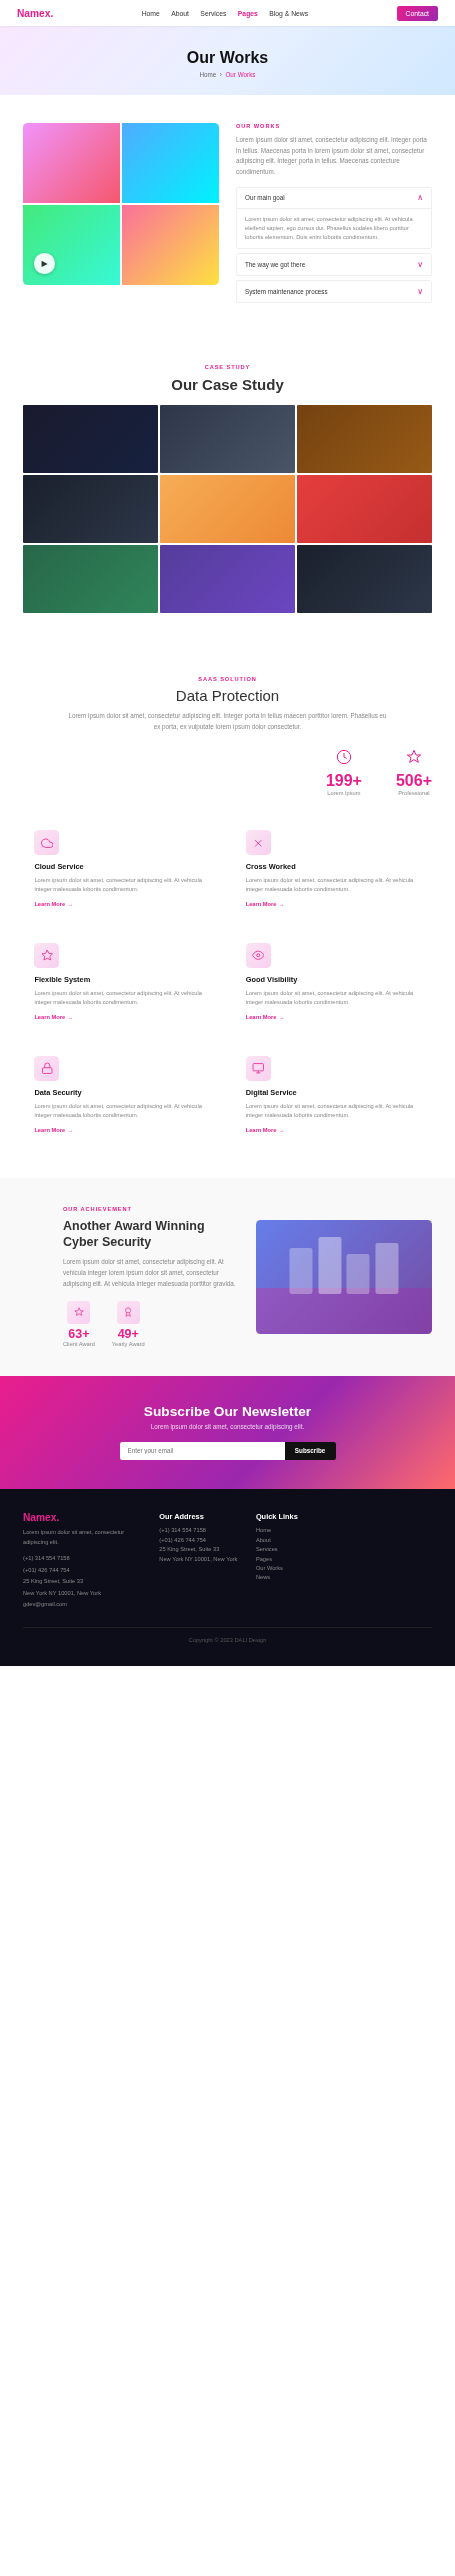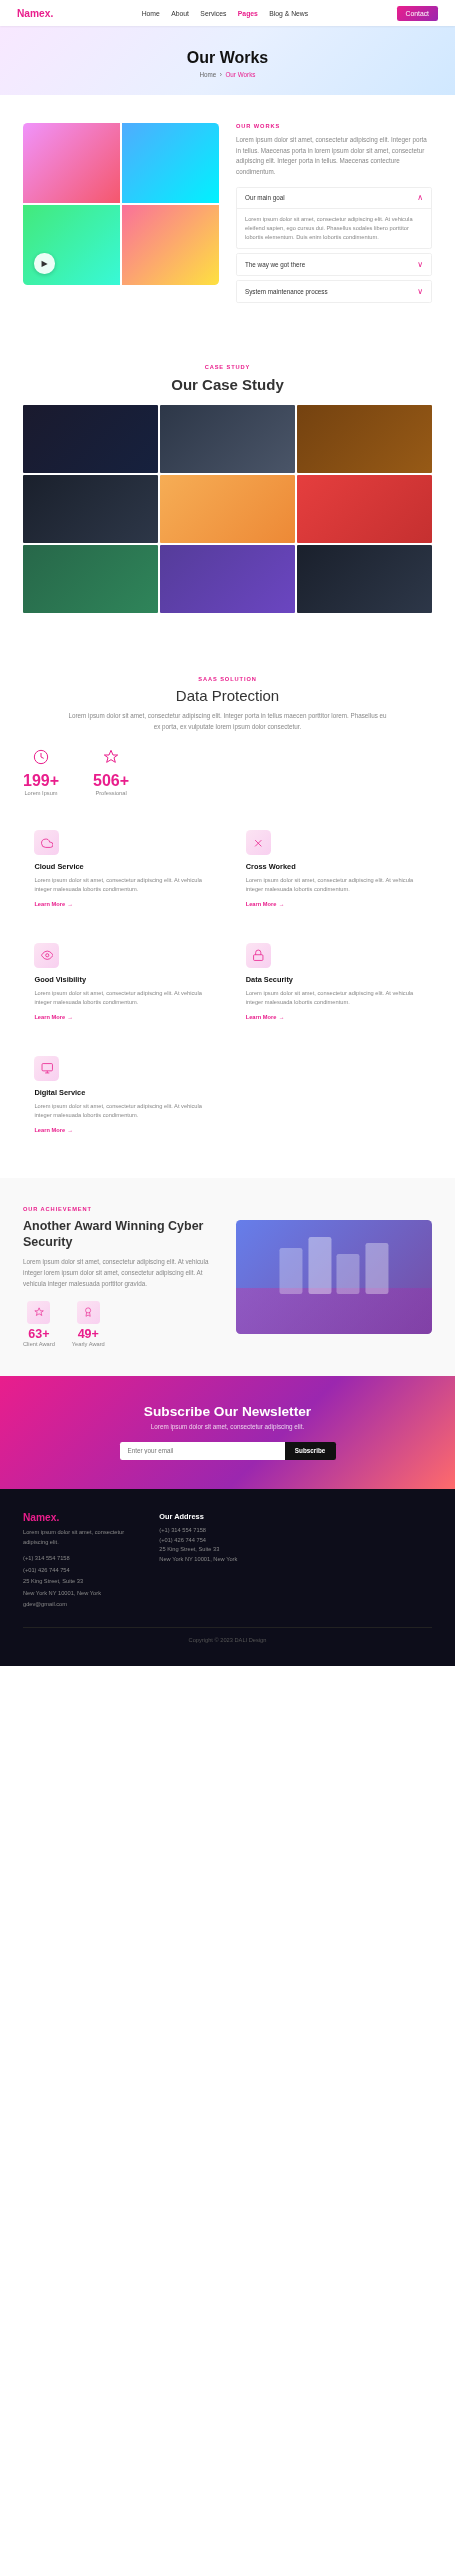--- a/index.html
+++ b/index.html
@@ -55,36 +55,36 @@
     .case-img:nth-child(6) { background: linear-gradient(135deg, #e53e3e, #c53030); }
     .case-img:nth-child(7) { background: linear-gradient(135deg, #276749, #2f855a); }
     .case-img:nth-child(8) { background: linear-gradient(135deg, #553c9a, #6b46c1); }
     .case-img:nth-child(9) { background: linear-gradient(135deg, #1a202c, #2d3748); }
 
     
     .data-protection { padding: 34px 23px; text-align: center; background: #fff; }
     .data-protection .section-tag { color: #e91e8c; }
     .data-protection h2 { font-size: 15px; font-weight: 400; margin-bottom: 6.8px; }
     .data-protection > p { font-size: 6.3px; color: #888; max-width: 319px; margin: 0 auto 17px; line-height: 1.7; }
-    .stats-row { display: flex; justify-content: flex-start; gap: 34px; margin-bottom: 23px; }
+    .stats-row { display: flex; justify-content: flex-end; gap: 34px; margin-bottom: 23px; }
     .stat-item { text-align: center; }
     .stat-icon { font-size: 13.7px; color: #e91e8c; margin-bottom: 3.4px; }
     .stat-number { font-size: 16px; font-weight: 800; color: #111; }
     .stat-number span { color: #e91e8c; }
     .stat-label { font-size: 5.7px; color: #888; }
     .features-grid { display: grid; grid-template-columns: repeat(2, 1fr); gap: 13.7px; text-align: left; }
     .feature-card { padding: 11.4px; }
     .feature-icon { width: 25px; height: 25px; background: linear-gradient(135deg, #fce4f3, #f8d0f0); border-radius: 4.6px; display: flex; align-items: center; justify-content: center; font-size: 10.2px; margin-bottom: 6.8px; color: #e91e8c; }
     .feature-card h4 { font-size: 7.4px; font-weight: 700; margin-bottom: 4.6px; color: #111; }
     .feature-card p { font-size: 5.7px; color: #888; line-height: 1.7; margin-bottom: 5.7px; }
     .learn-more { font-size: 5.7px; color: #e91e8c; font-weight: 600; text-decoration: none; display: flex; align-items: center; gap: 2.3px; }
 
     
     .achievement-section { display: flex; padding: 28.5px 23px; gap: 17px; background: #f9f9f9; align-items: center; }
-    .achievement-content { flex: 1; }
+    .achievement-content { flex: 1; margin-left: 40px; }
     .achievement-content .section-tag { color: #e91e8c; }
     .achievement-content h2 { font-size: 12.5px; font-weight: 700; margin-bottom: 6.8px; line-height: 1.3; }
     .achievement-content p { font-size: 6.3px; color: #888; line-height: 1.7; margin-bottom: 11.4px; }
     .achievement-stats { display: flex; gap: 17px; margin-top: 5.7px; }
     .ach-stat { text-align: center; }
     .ach-stat-icon { width: 23px; height: 23px; background: linear-gradient(135deg, #fce4f3, #f8d0f0); border-radius: 3.4px; display: flex; align-items: center; justify-content: center; font-size: 9px; margin: 0 auto 3.4px; color: #e91e8c; }
     .ach-stat-num { font-size: 12.5px; font-weight: 800; color: #111; }
     .ach-stat-num span { color: #e91e8c; }
     .ach-stat-label { font-size: 5.7px; color: #888; }
     .achievement-image { flex: 1; }
@@ -242,20 +242,32 @@
             <line x1="6" y1="6" x2="18" y2="18"></line>
           </svg>
       </div>
       <h4>Cross Worked</h4>
       <p>Lorem ipsum dolor sit amet, consectetur adipiscing elit. At vehicula integer malesuada lobortis condimentum.</p>
       <a href="#" class="learn-more">
         <span>Learn More</span> →
       </a>
     </div>
 
+    <div class="feature-card">
+      <div class="feature-icon">
+        <svg width="12.5" height="12.5" viewBox="0 0 24 24" fill="none" stroke="#e91e8c" stroke-width="1.5">
+            <polygon points="12 2 15.09 8.26 22 9.27 17 14.14 18.18 21.02 12 17.77 5.82 21.02 7 14.14 2 9.27 8.91 8.26 12 2"></polygon>
+          </svg>
+      </div>
+      <h4>Flexible System</h4>
+      <p>Lorem ipsum dolor sit amet, consectetur adipiscing elit. At vehicula integer malesuada lobortis condimentum.</p>
+      <a href="#" class="learn-more">
+        <span>Learn More</span> →
+      </a>
+    </div>
 
     <div class="feature-card">
       <div class="feature-icon">
         <svg width="12.5" height="12.5" viewBox="0 0 24 24" fill="none" stroke="#e91e8c" stroke-width="1.5">
             <path d="M1 12s4-8 11-8 11 8 11 8-4 8-11 8-11-8-11-8z"></path>
             <circle cx="12" cy="12" r="3"></circle>
           </svg>
       </div>
       <h4>Good Visibility</h4>
       <p>Lorem ipsum dolor sit amet, consectetur adipiscing elit. At vehicula integer malesuada lobortis condimentum.</p>
@@ -366,18 +378,29 @@
     </div>
     <div class="footer-col">
       <h4>Our Address</h4>
       <ul>
         <li>(+1) 314 554 7158</li>
         <li>(+01) 426 744 754</li>
         <li>25 King Street, Suite 33</li>
         <li>New York NY 10001, New York</li>
       </ul>
     </div>
+    <div class="footer-col">
+      <h4>Quick Links</h4>
+      <ul>
+        <li><a href="#">Home</a></li>
+        <li><a href="#">About</a></li>
+        <li><a href="#">Services</a></li>
+        <li><a href="#">Pages</a></li>
+        <li><a href="#">Our Works</a></li>
+        <li><a href="#">News</a></li>
+      </ul>
+    </div>
   </div>
   <div class="footer-bottom">
     <span>Copyright © 2023 DALI Design</span>
   </div>
 </footer>
 
 
 </body></html>

